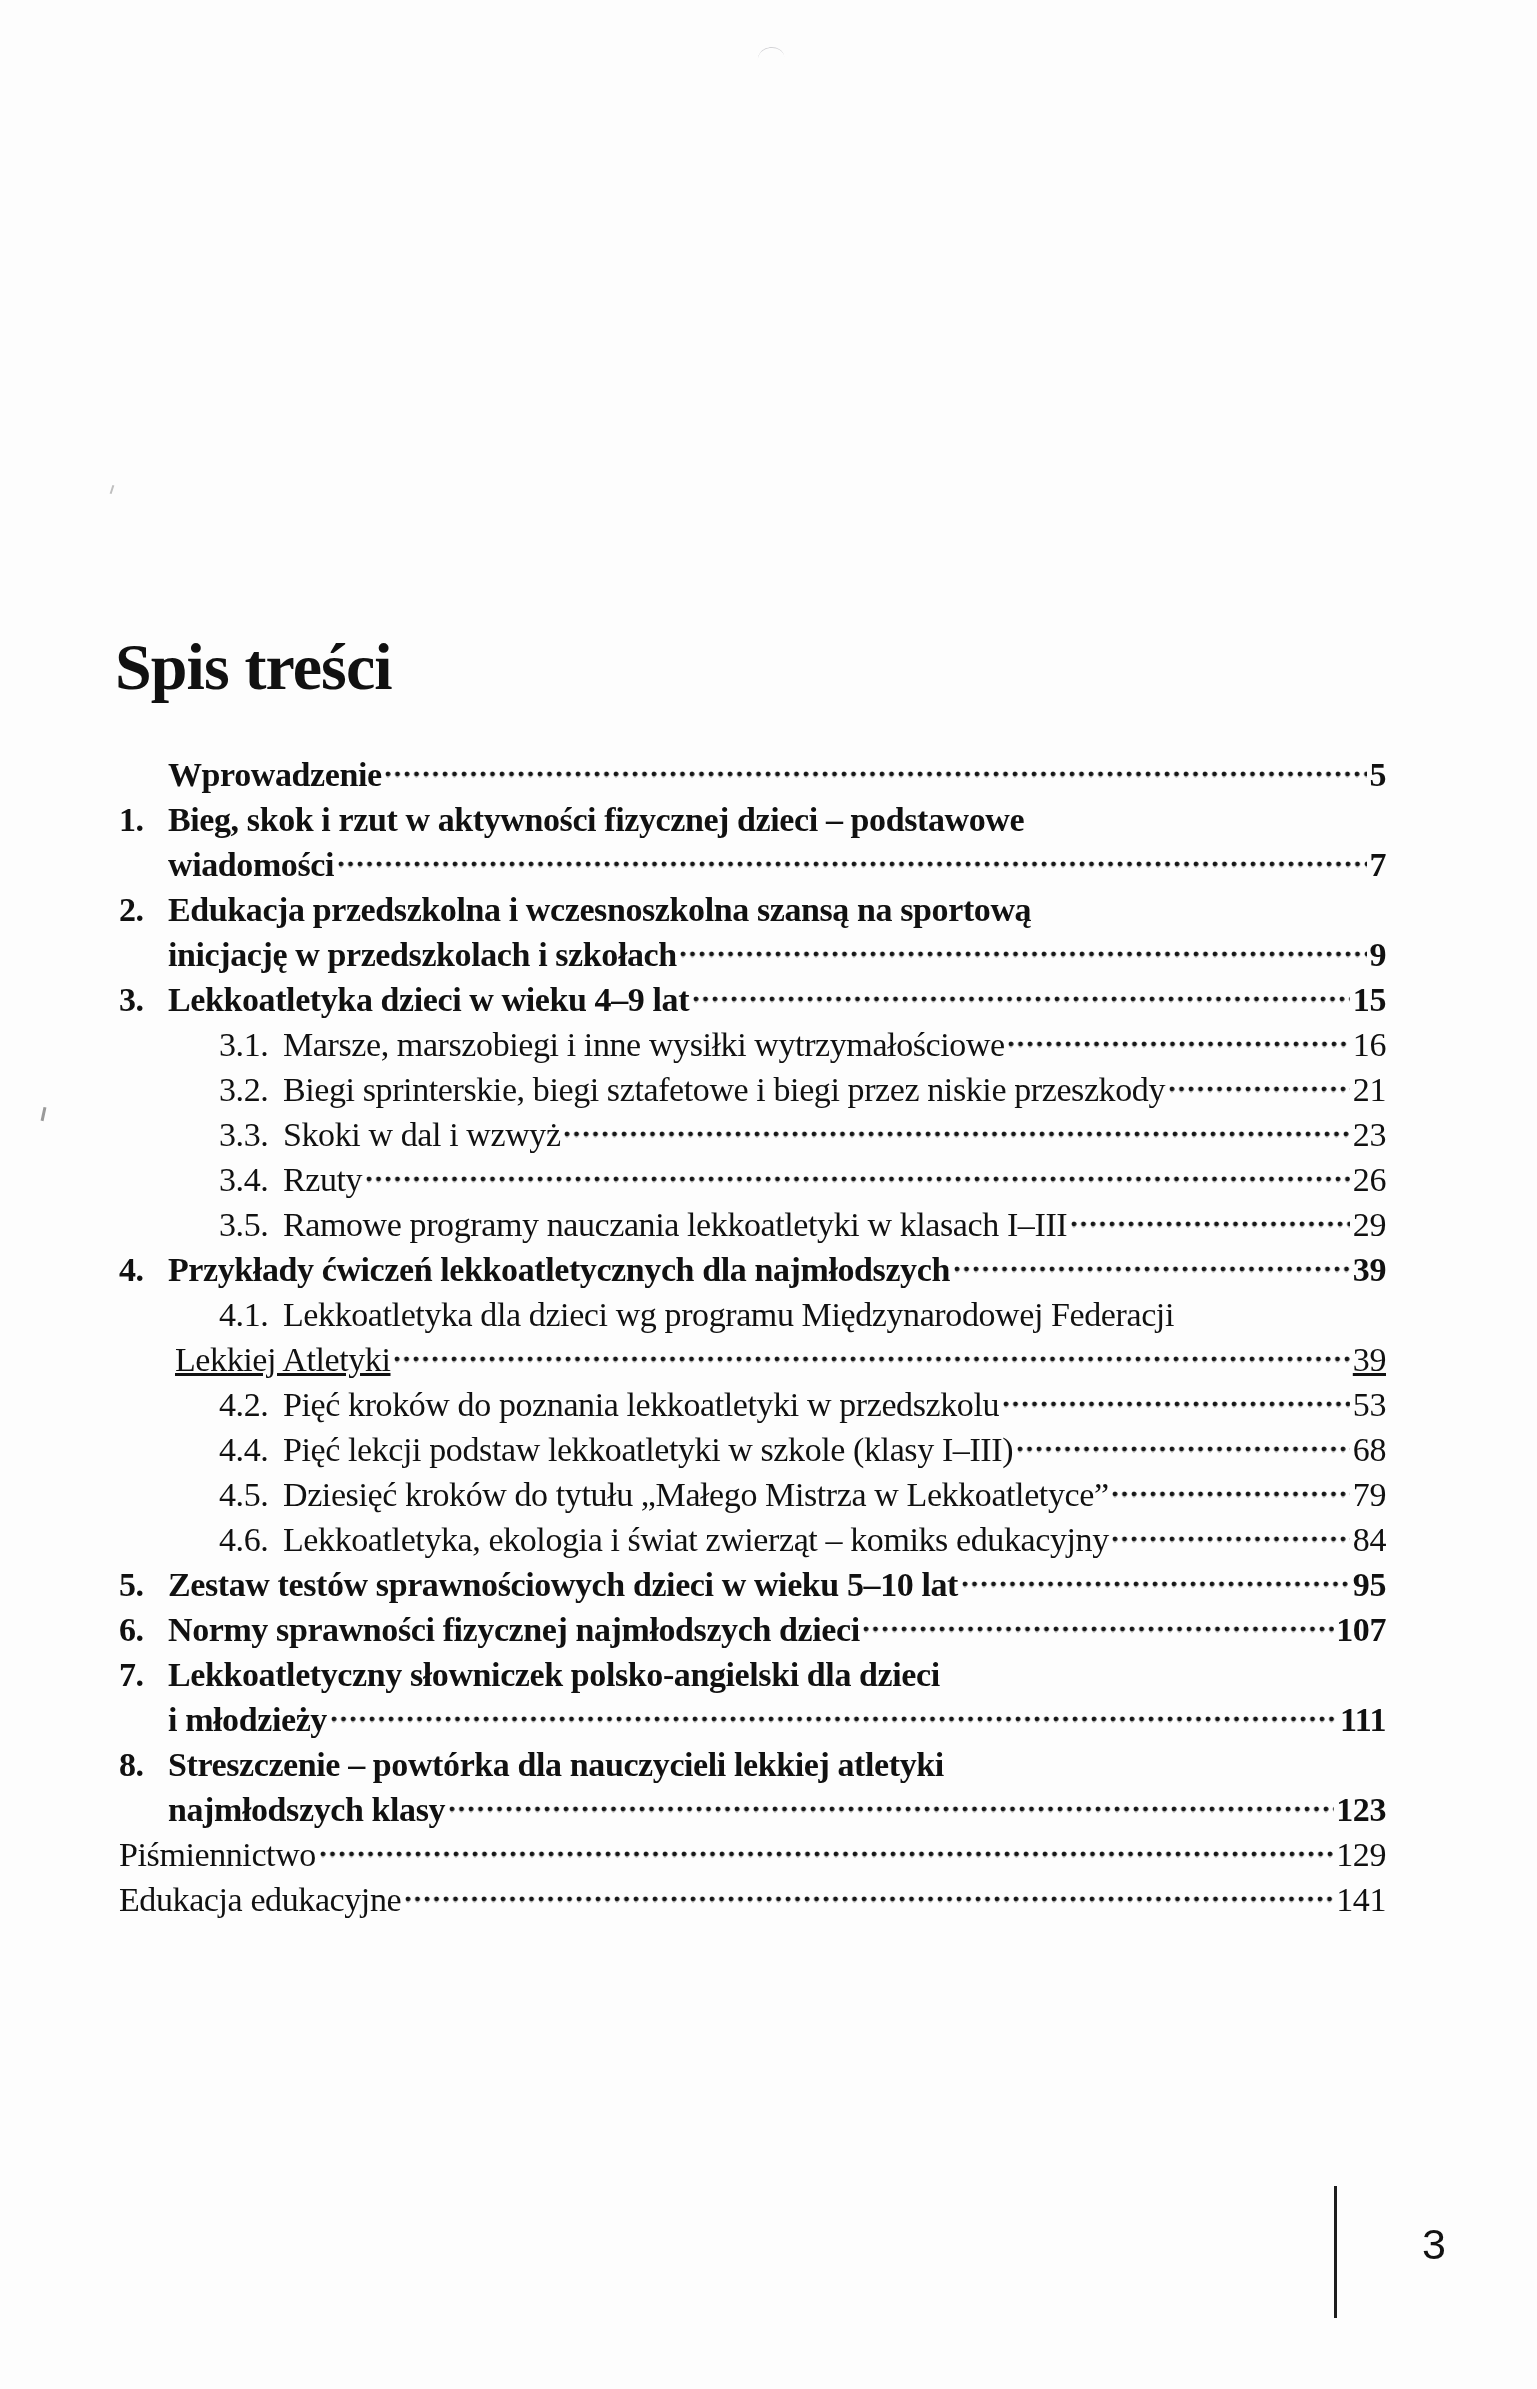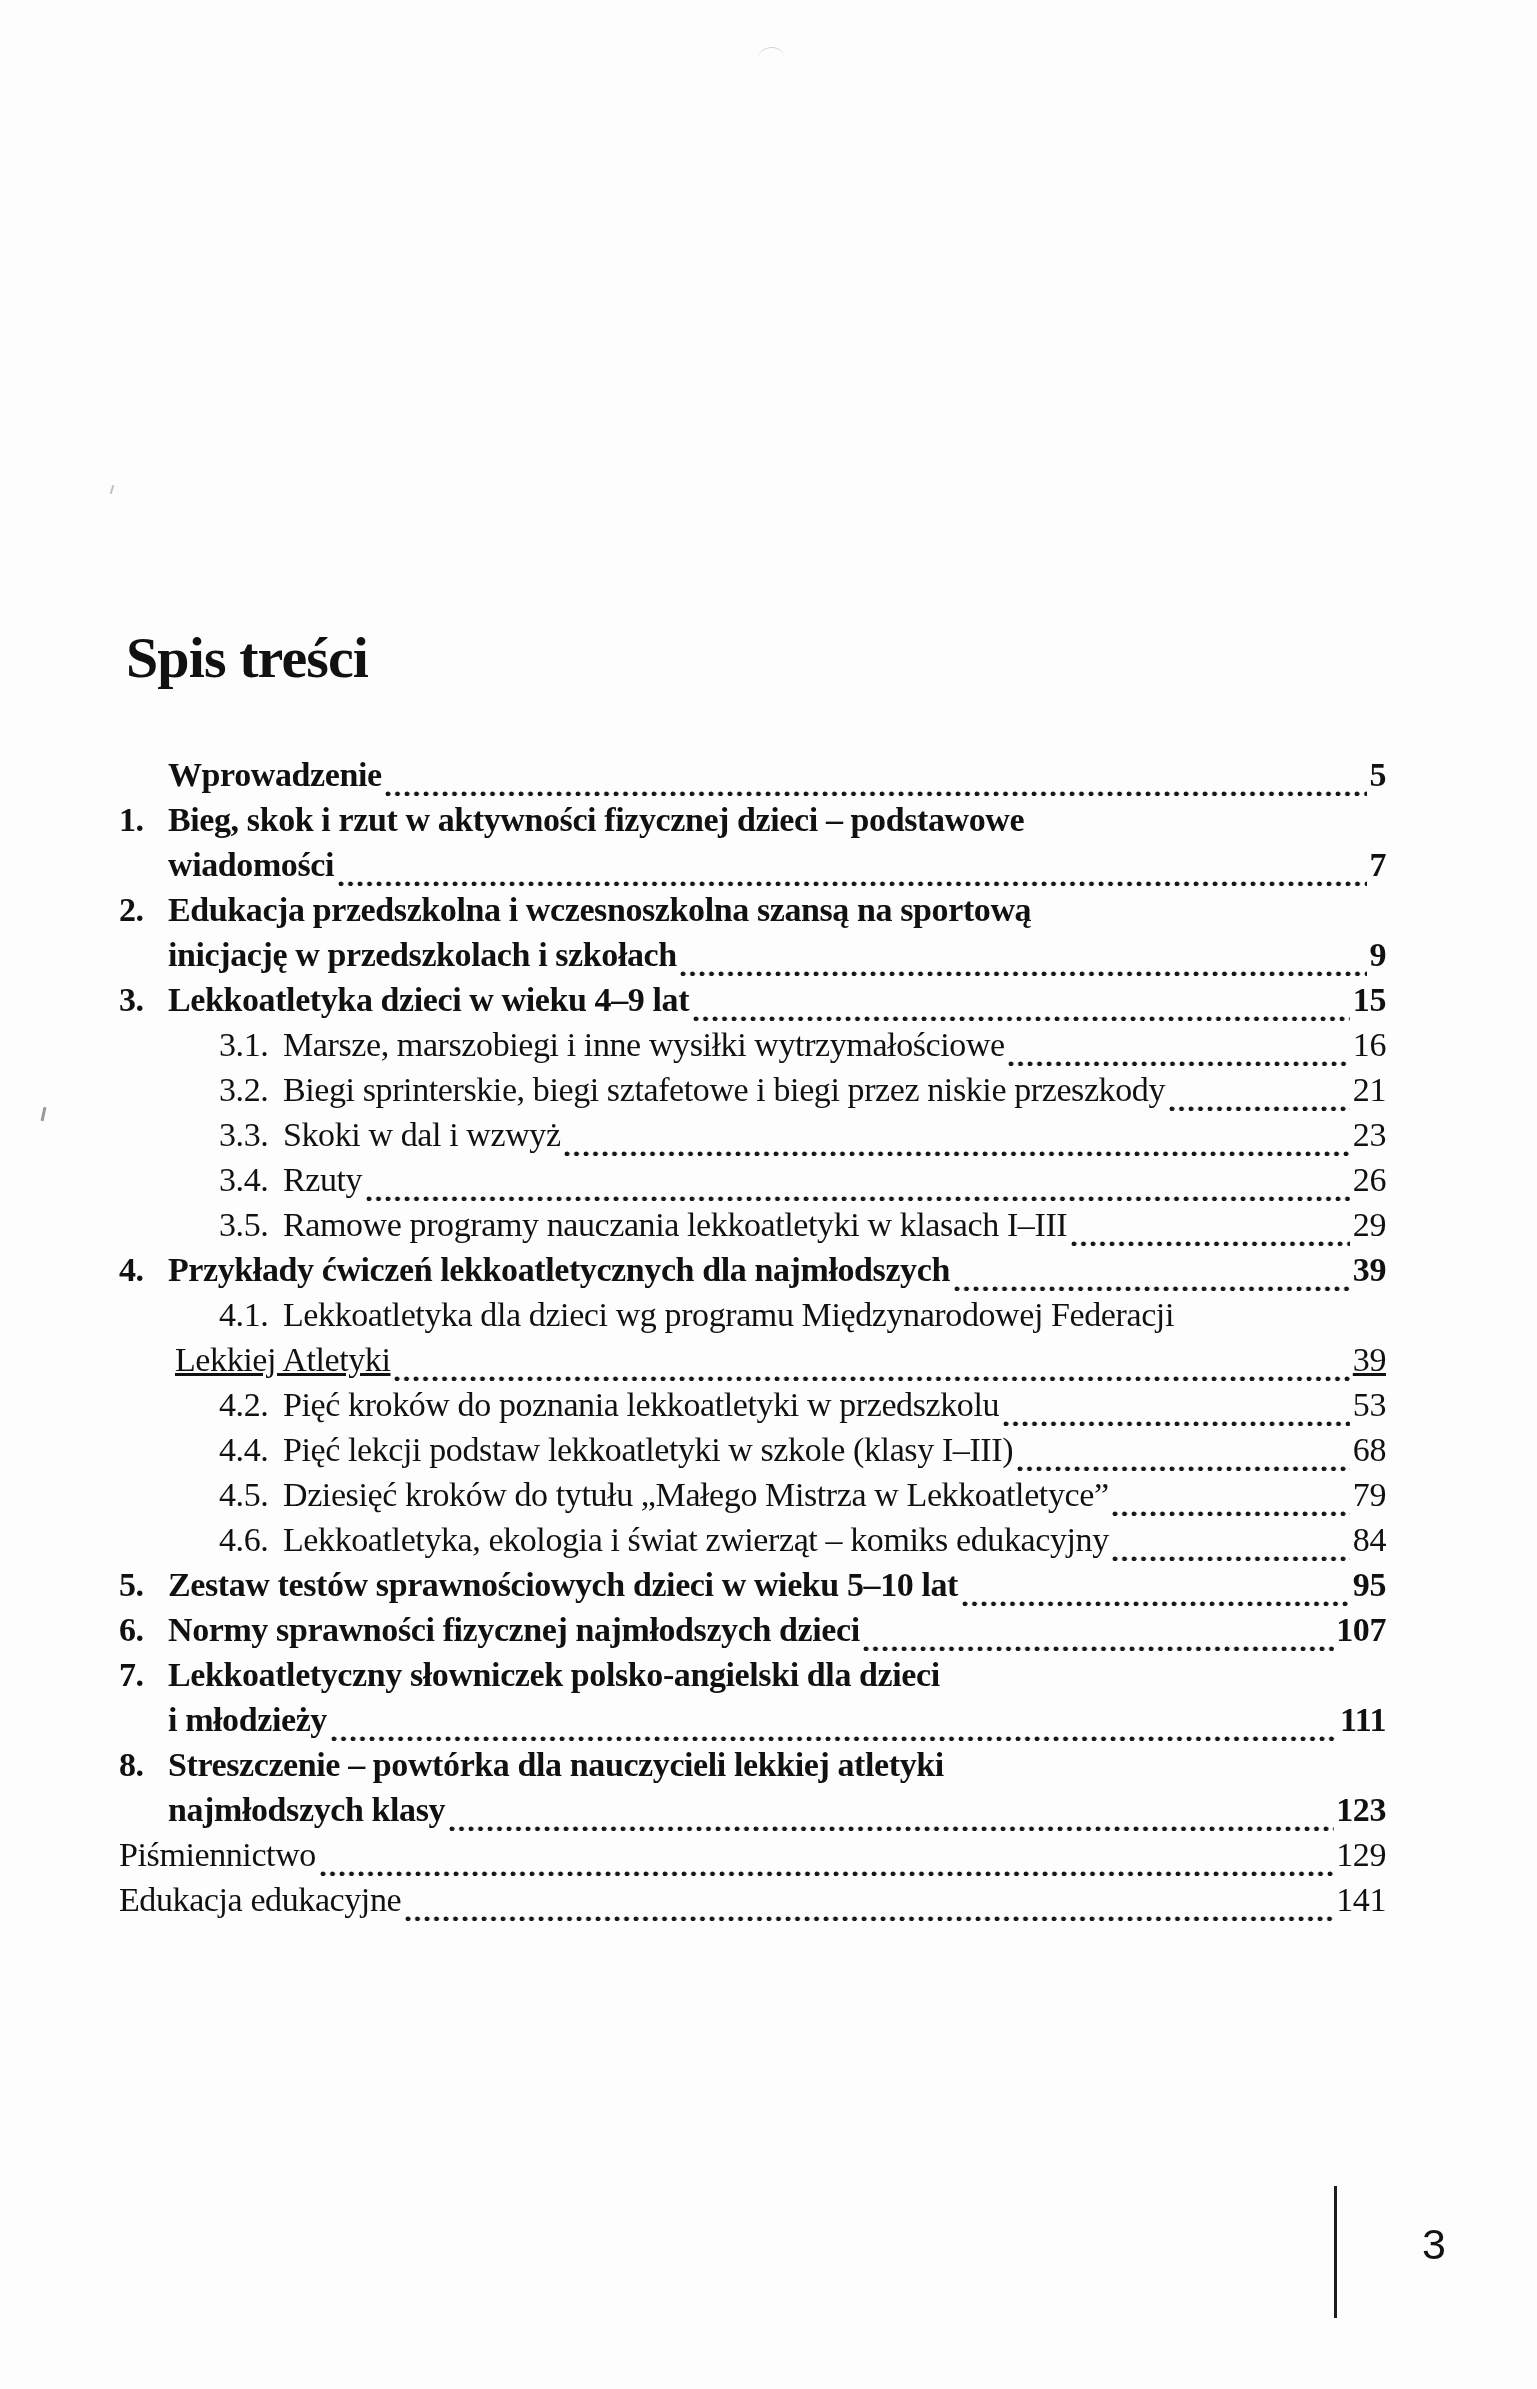--- a/index.html
+++ b/index.html
@@ -19,37 +19,37 @@
     position: relative;
     overflow: hidden;
   }
   .page {
     position: absolute;
     inset: 0;
     background: var(--paper);
   }
   .title {
     position: absolute;
-    left: 126px;
+    left: 115px;
     top: 590px;
-    font-size: 58px;
+    font-size: 66px;
     line-height: 1;
     font-weight: bold;
     letter-spacing: -0.9px;
     white-space: nowrap;
   }
   .toc {
     position: absolute;
     left: 119px;
     top: 752px;
     width: 1267px;
   }
   .row {
     display: flex;
-    align-items: flex-end;
+    align-items: center;
     font-size: 34px;
     line-height: 45px;
     letter-spacing: -0.4px;
     white-space: nowrap;
   }
   .row.bold { font-weight: bold; }
   .row .num { flex: 0 0 auto; }
   .row .text { flex: 0 1 auto; }
   .row .dots {
     flex: 1 1 auto;

